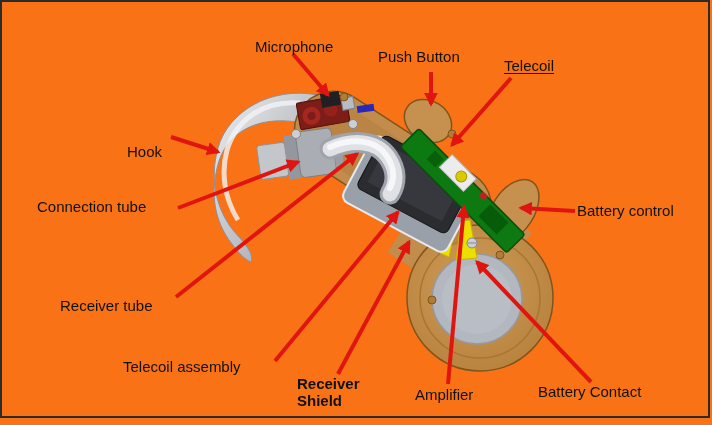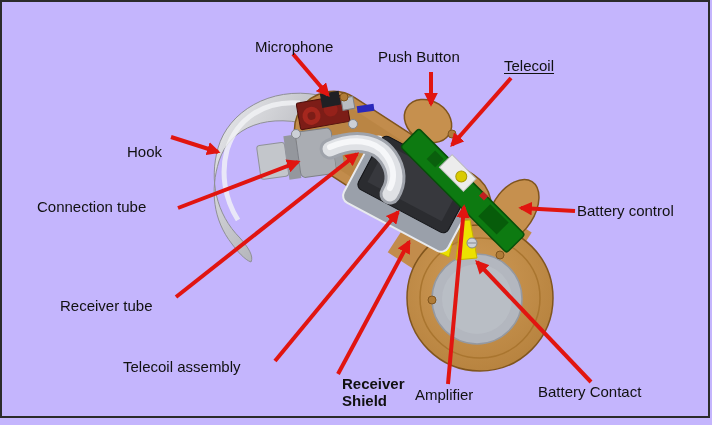--- a/index.html
+++ b/index.html
@@ -1,29 +1,29 @@
 <!DOCTYPE html>
 <html><head>
 <meta charset="utf-8">
 <style>
   html,body{margin:0;padding:0;background:#fff;}
   #canvas{
-    position:relative;width:712px;height:425px;background:#c4b5fd;
+    position:relative;width:712px;height:425px;background:#f97316;
     font-family:"Liberation Sans",sans-serif;overflow:hidden;
   }
   #frame{
     position:absolute;left:0;top:0;width:710px;height:418px;
     border:2px solid #2b2b2b;box-sizing:border-box;pointer-events:none;
   }
   svg{position:absolute;left:0;top:0;}
   #labels .label{
     position:absolute;font-size:15px;line-height:1.15;color:#111;
     white-space:pre-line;letter-spacing:0;
   }
-  #labels .label.bold{font-weight:bold;margin-left:45px;}
+  #labels .label.bold{font-weight:bold;}
   #labels .label.wavy{
     text-decoration-line:underline;
     text-decoration-style:wavy;
     text-decoration-color:#e11510;
     text-decoration-thickness:1px;
     text-underline-offset:2px;
     text-decoration:underline;
   }
 </style>
 </head>

